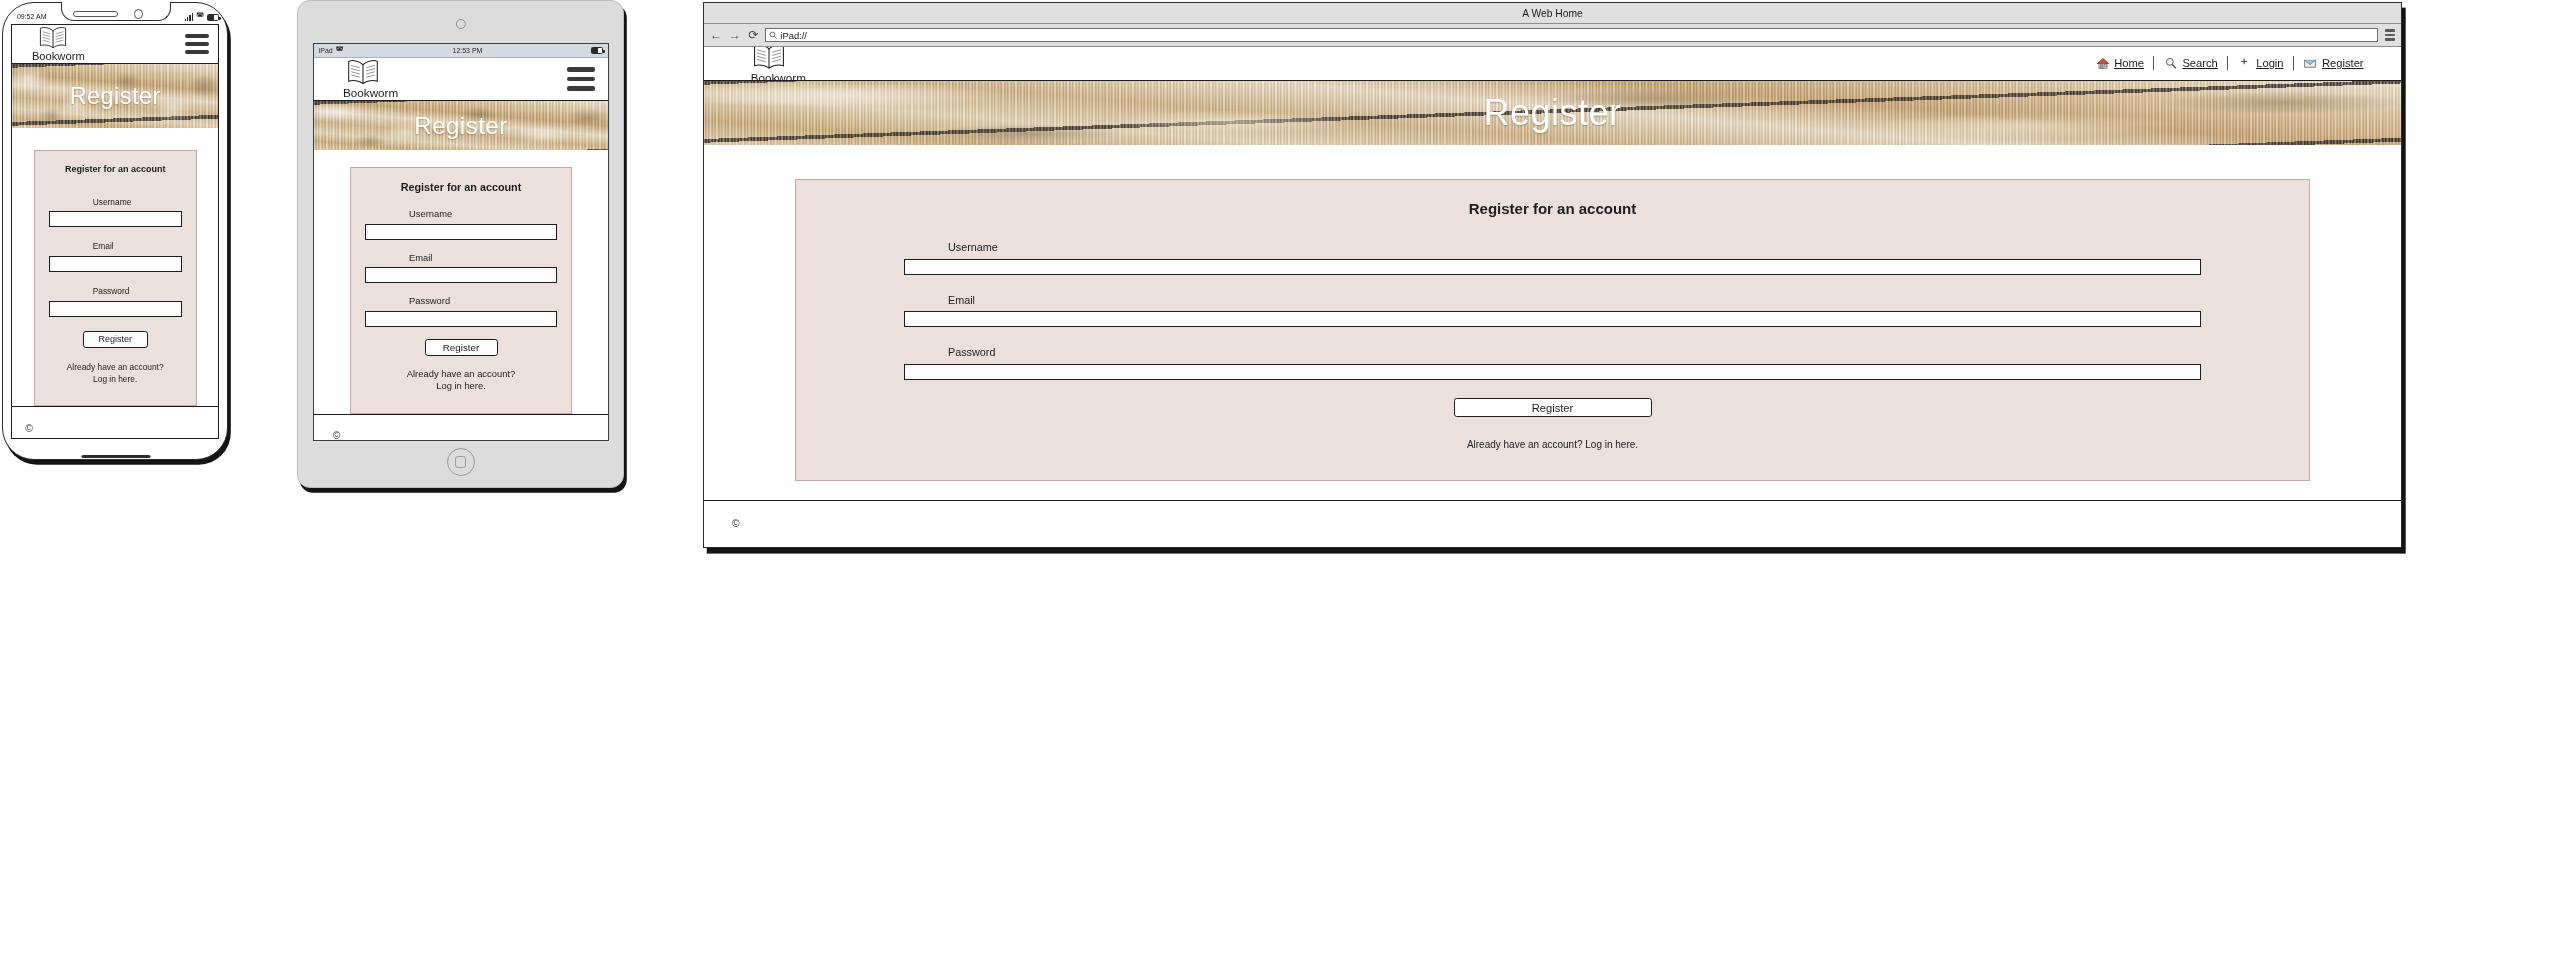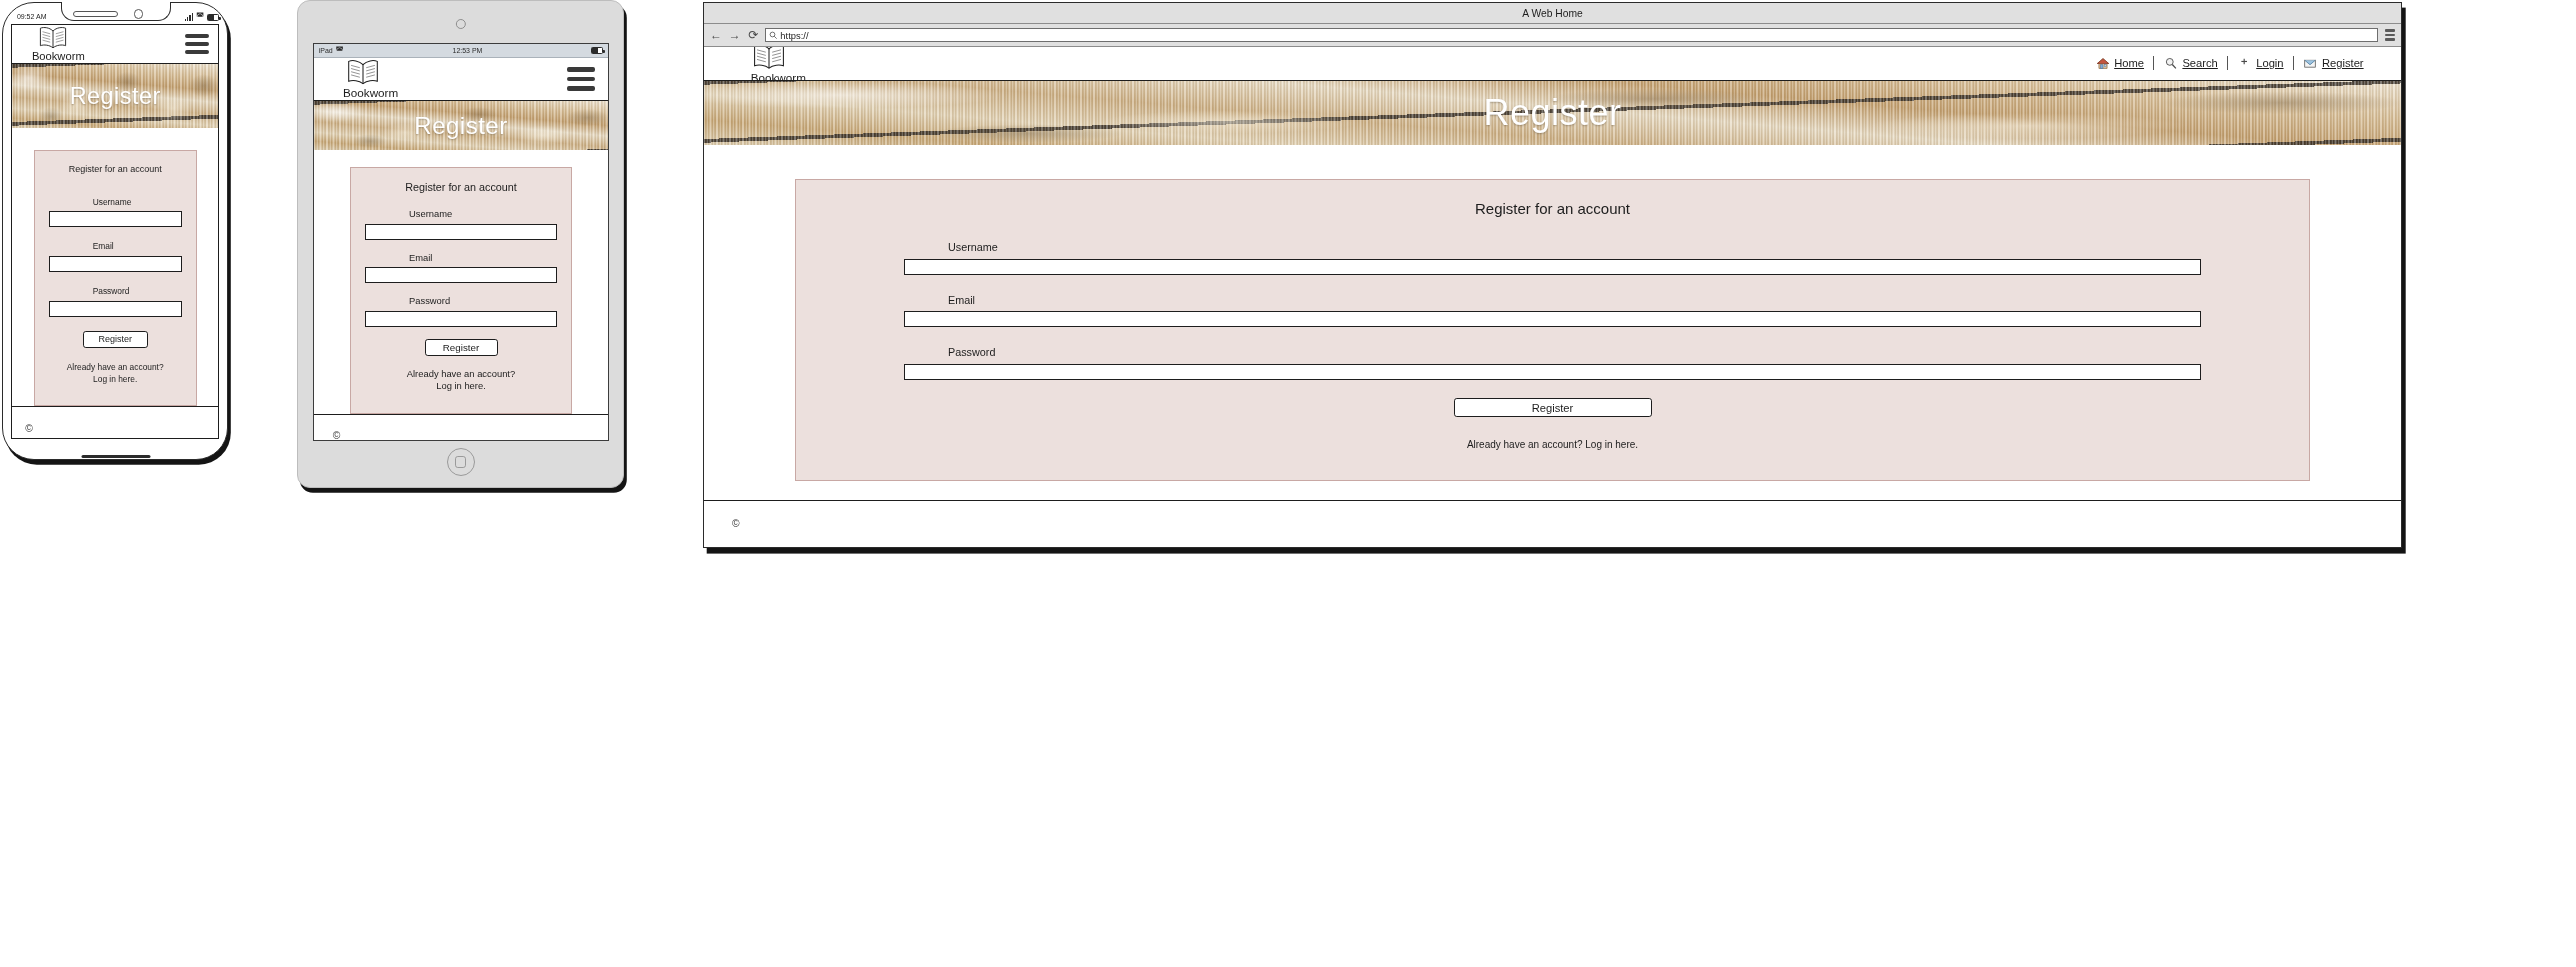--- a/index.html
+++ b/index.html
@@ -59,21 +59,21 @@
     position: relative; z-index: 2;
     color: #ffffff; font-weight: 400; letter-spacing: 0.5px;
     text-shadow: 0 0.9px 1.9px rgba(60,45,25,.35);
     white-space: nowrap;
   }
 
   .form-card {
     background: #ece0dd;
     border: 0.9px solid #c8a8a4;
   }
-  .form-card h2 { margin: 0; text-align: center; font-weight: 400; color: #1d1d1d; }
+  .form-card h2 { margin: 0; text-align: center; font-weight: 700; color: #1d1d1d; }
   .field-label { color: #1d1d1d; display: block; padding-left: 44px; }
   .field-input {
     display: block; width: 100%;
     background: #ffffff;
     border: 0.9px solid #1d1d1d;
     outline: none; padding: 0 3.7px;
     font-family: "Liberation Sans", sans-serif;
     color: #1d1d1d;
   }
   .btn-register {
@@ -432,21 +432,21 @@
 
     <div class="browser-toolbar">
       <span class="nav-btn">←</span>
       <span class="nav-btn">→</span>
       <span class="nav-btn">⟳</span>
       <span class="url-bar">
         <svg width="8.4" height="8.4" viewBox="0 0 12 12">
           <circle cx="5" cy="5" r="3.4" fill="none" stroke="#3a3a3a" stroke-width="1"></circle>
           <line x1="7.5" y1="7.5" x2="11" y2="11" stroke="#3a3a3a" stroke-width="1"></line>
         </svg>
-        <span class="url-text">https://</span>
+        <span class="url-text">iPad://</span>
       </span>
       <span class="burger-btn">
           <span></span>
           <span></span>
           <span></span>
         </span>
     </div>
 
     <div class="browser-viewport">
       <div class="site-nav">

